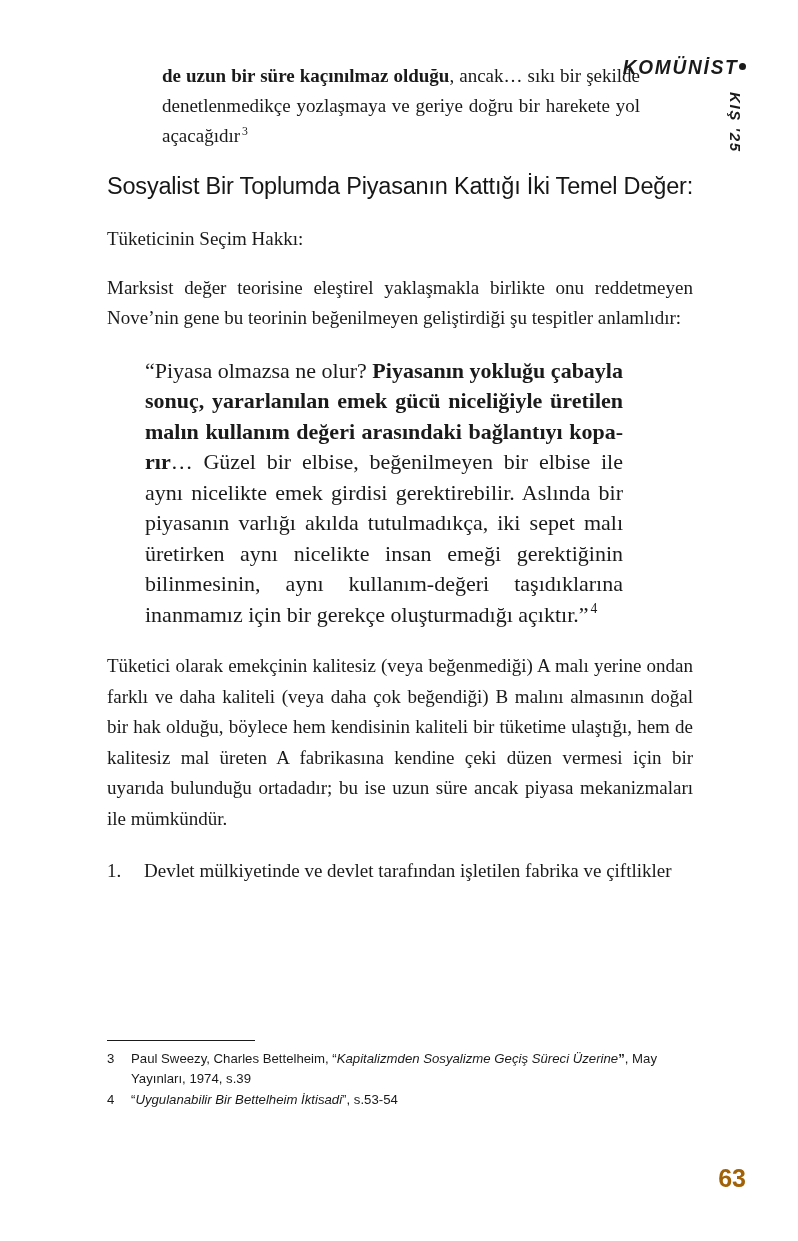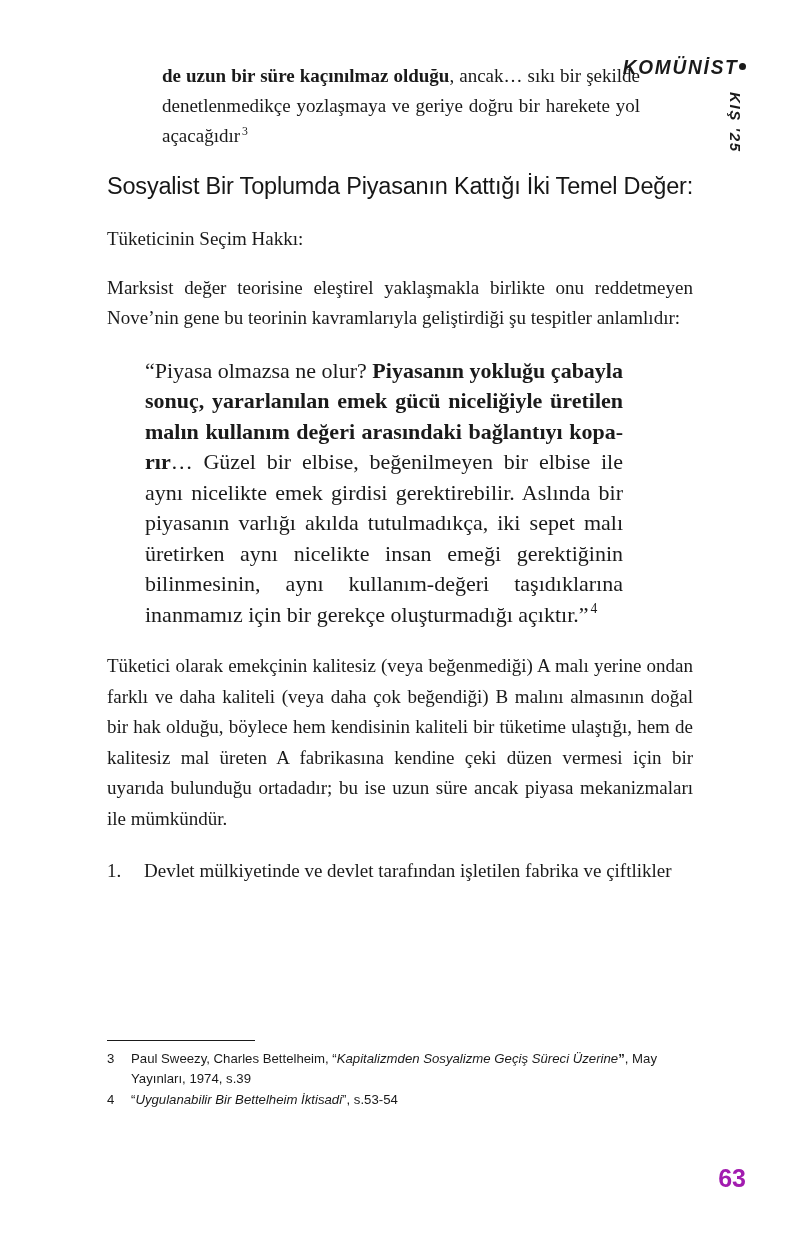--- a/index.html
+++ b/index.html
@@ -187,21 +187,21 @@
   .fn-body .q-bold { font-weight: bold; }
 
   
   .folio {
     position: absolute;
     right: 52px;
     bottom: 48px;
     font-family: "Liberation Sans", sans-serif;
     font-weight: bold;
     font-size: 25px;
-    color: #a21caf;
+    color: #a16207;
   }
 </style>
 </head>
 <body>
 
 <div class="page">
 
   <div class="header-mast">
     <span class="mast-title">KOMÜNİST</span>
     <span class="mast-dot"></span>
@@ -212,21 +212,21 @@
   </div>
 
   <div class="col">
 
     <p class="lead-quote"><b>de uzun bir süre kaçınılmaz olduğu</b><span>, ancak… sıkı bir şekilde denetlenmedikçe yozlaşmaya ve geriye doğru bir harekete yol açacağıdır</span><sup>3</sup></p>
 
     <h2 class="sec-heading">Sosyalist Bir Toplumda Piyasanın Kattığı İki Temel Değer:</h2>
 
     <h3 class="sub-heading">Tüketicinin Seçim Hakkı:</h3>
 
-    <p class="body-p">Marksist değer teorisine eleştirel yaklaşmakla birlikte onu reddetmeyen Nove’nin gene bu teorinin kavramlarıyla geliştirdiği şu tespitler anlamlıdır:</p>
+    <p class="body-p">Marksist değer teorisine eleştirel yaklaşmakla birlikte onu reddetmeyen Nove’nin gene bu teorinin beğenilmeyen geliştirdiği şu tespitler anlamlıdır:</p>
 
     <div class="blockquote"><span>“Piyasa olmazsa ne olur? </span><b>Piyasanın yokluğu çabayla sonuç, yararlanılan emek gücü niceliğiyle üretilen malın kullanım değeri arasındaki bağlantıyı kopa-rır</b><span>… Güzel bir elbise, beğenilmeyen bir elbise ile aynı nicelikte emek girdisi gerektirebilir. Aslında bir piyasanın varlığı akılda tutulmadıkça, iki sepet malı üretirken aynı nicelikte insan emeği gerektiğinin bilinmesinin, aynı kullanım-değeri taşıdıklarına inanmamız için bir gerekçe oluşturmadığı açıktır.”</span><sup>4</sup></div>
 
     <p class="body-p">Tüketici olarak emekçinin kalitesiz (veya beğenmediği) A malı yerine ondan farklı ve daha kaliteli (veya daha çok beğendiği) B malını almasının doğal bir hak olduğu, böylece hem kendisinin kaliteli bir tüketime ulaştığı, hem de kalitesiz mal üreten A fabrikasına kendine çeki düzen vermesi için bir uyarıda bulunduğu ortadadır; bu ise uzun süre ancak piyasa mekanizmaları ile mümkündür.</p>
 
 
     <div class="num-list">
       <div class="num-item">
         <span class="num-marker">1.</span>
         <span class="num-text">Devlet mülkiyetinde ve devlet tarafından işletilen fabrika ve çiftlikler</span>

